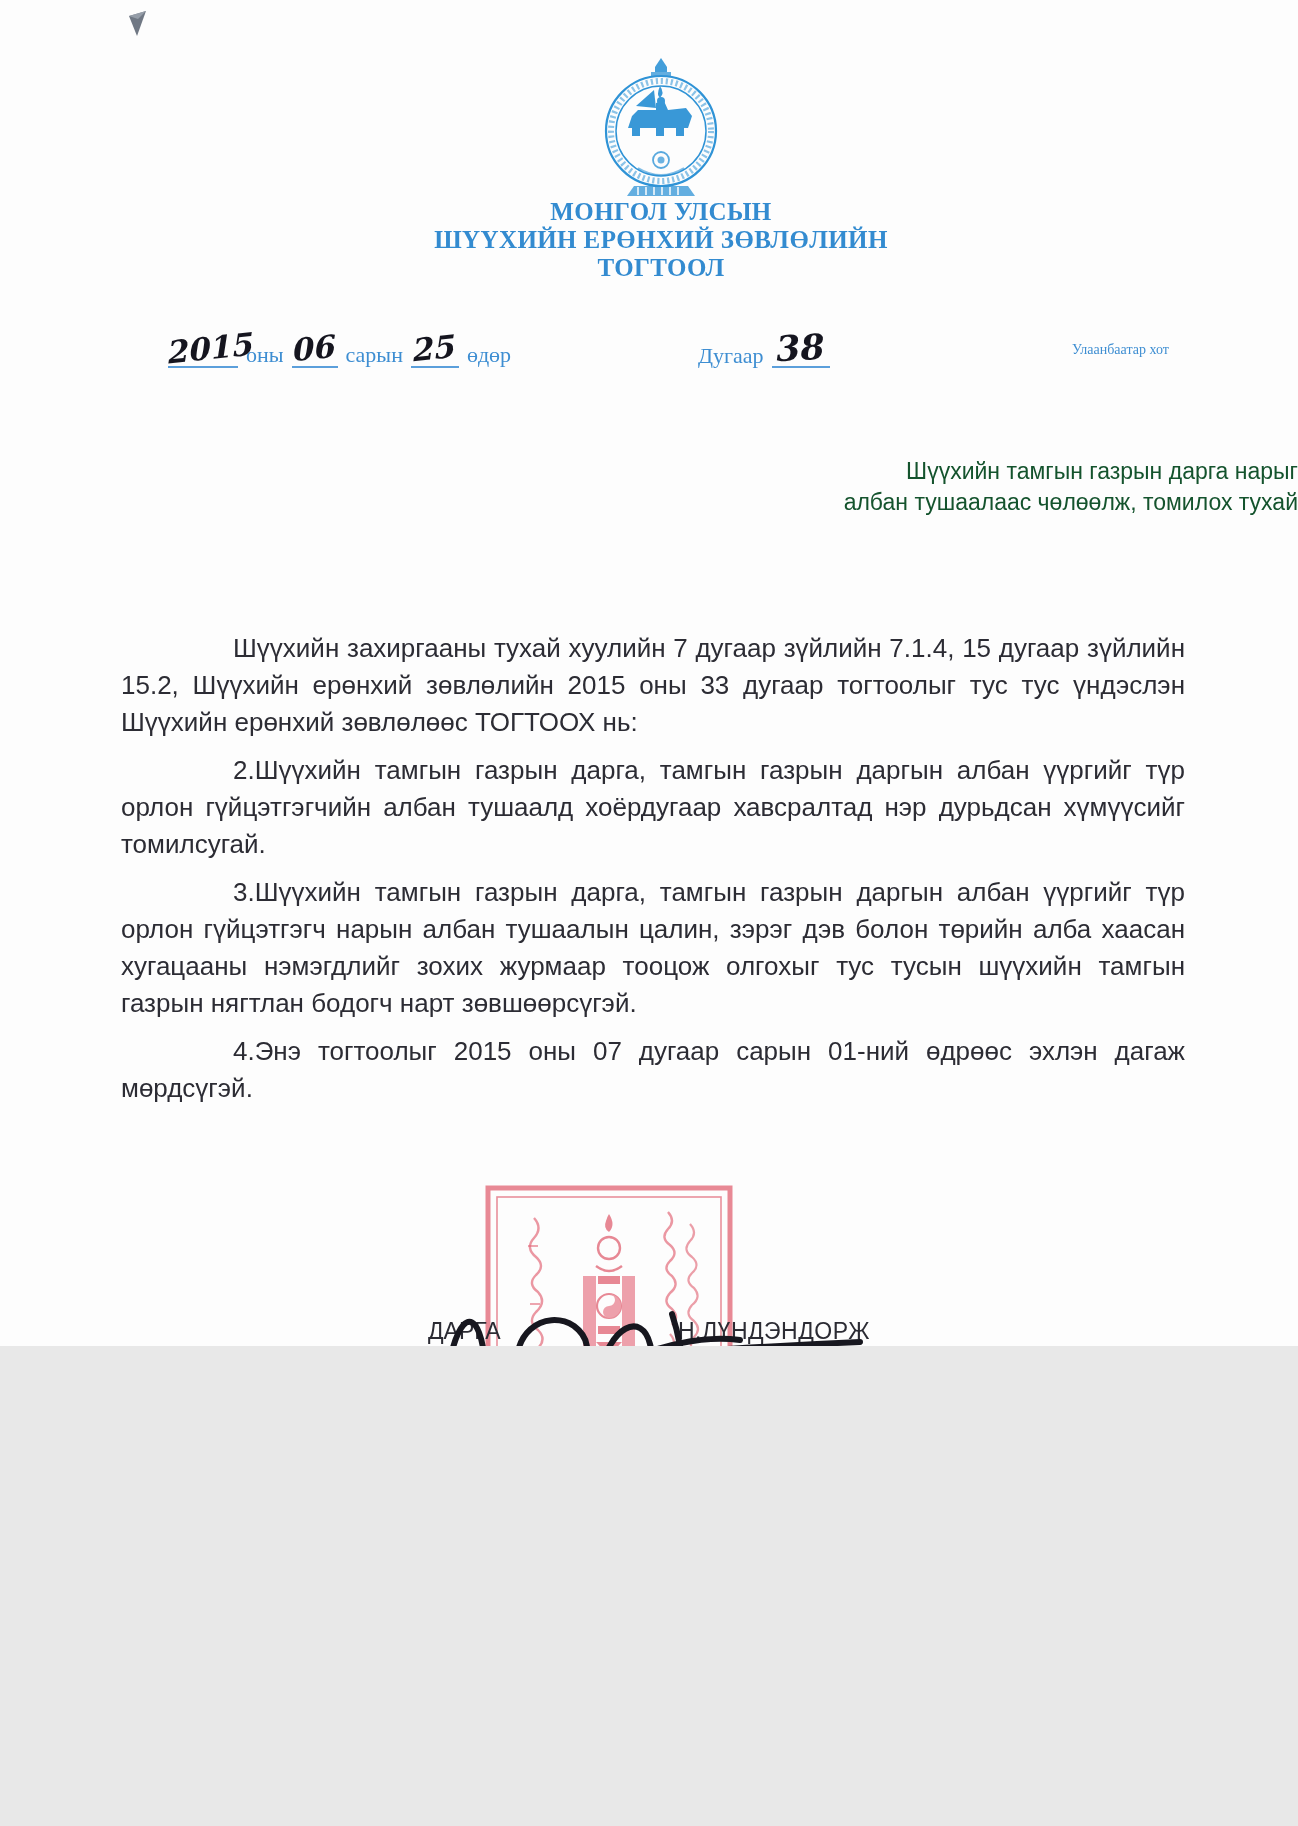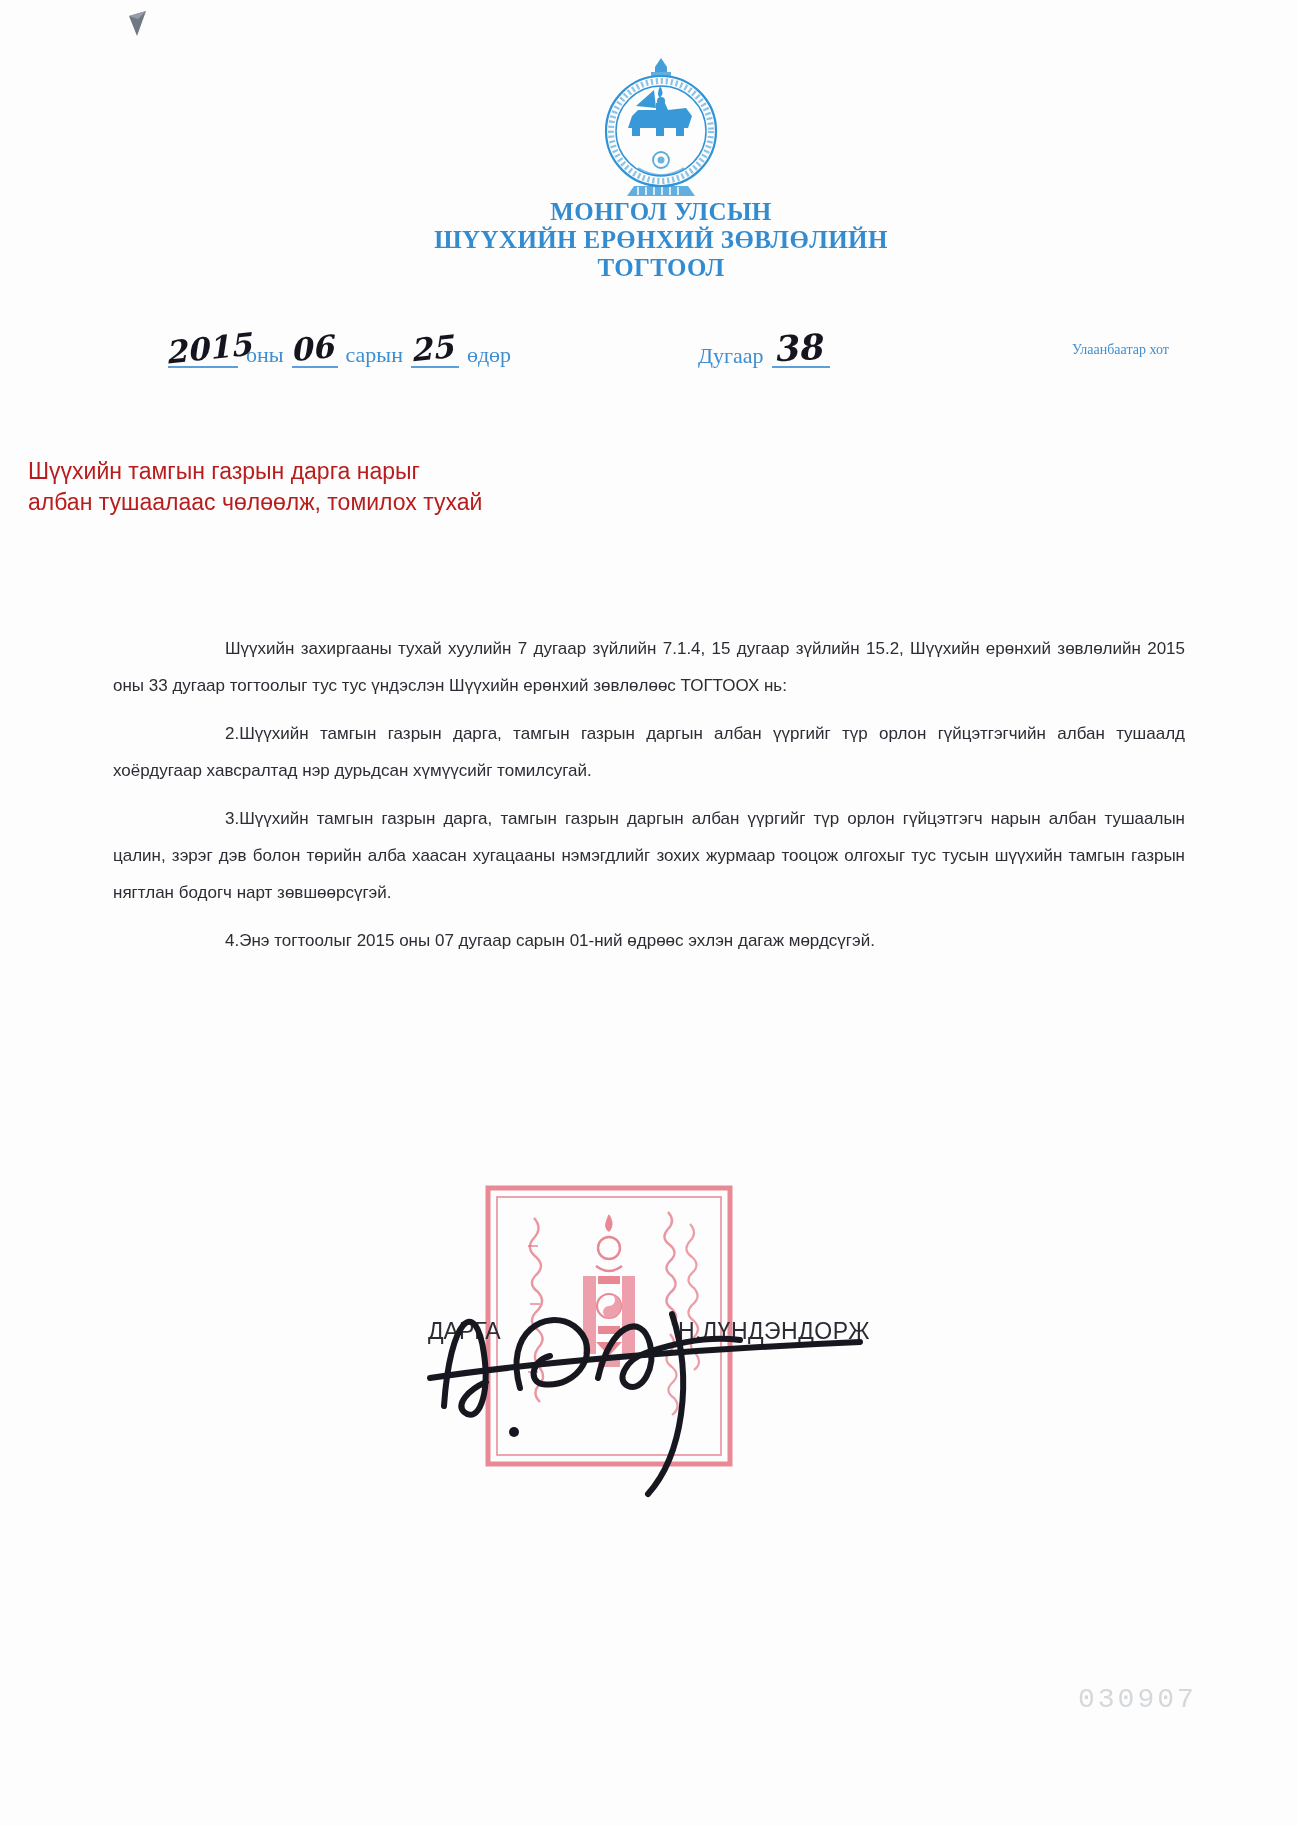--- a/index.html
+++ b/index.html
@@ -1,17 +1,17 @@
 <!DOCTYPE html>
 <html><head>
 <meta charset="utf-8">
 <style>
   html,body { margin:0; padding:0; background:#e8e8e8; }
   .page {
-    position:relative; width:1298px; height:1826px; margin:0 auto;
+    position:relative; width:1298px; height:1346px; margin:0 auto;
     background:#fdfdfd; overflow:hidden;
     font-family:"Liberation Sans","DejaVu Sans",sans-serif; color:#2b2b33;
   }
 
   
   .corner-mark { position:absolute; left:124px; top:6px; }
 
   
   .emblem { position:absolute; left:598px; top:56px; width:126px; height:142px; }
 
@@ -39,29 +39,29 @@
   .dl-label { padding:0 8px; }
   .hand {
     display:inline-block; position:relative; top:-3px;
     font-family:"DejaVu Serif",serif; font-style:italic; font-weight:bold;
     font-size:31px; color:#15151f; transform:rotate(-6deg) skewX(-4deg);
   }
   .hand-num { font-size:35px; transform:rotate(-3deg); }
 
   
   .doc-title {
-    position:absolute; top:456px; left:0; right:0; text-align:left;
-    font-size:23px; line-height:31px; color:#b91c1c;margin-left:28px;
+    position:absolute; top:456px; left:0; right:0; text-align:right;
+    font-size:23px; line-height:31px; color:#14532d;
   }
 
   
   .body-block { position:absolute; top:630px; left:113px; width:1072px; }
   .body-block p {
-    margin:0 0 11px 0; text-align:justify; text-indent:112px;
-    font-size:17px; line-height:37px; color:#2c2c34;
+    margin:0 0 11px 8px; text-align:justify; text-indent:112px;
+    font-size:26px; line-height:37px; color:#2c2c34;
   }
 
   
   .stamp { position:absolute; left:484px; top:1184px; width:250px; height:284px; }
 
   
   .sig-scrawl { position:absolute; left:420px; top:1256px; width:460px; height:256px; }
   .sig-role { position:absolute; left:428px; top:1318px; font-size:23px; color:#2b2b33; }
   .sig-name { position:absolute; left:678px; top:1318px; font-size:23px; letter-spacing:.5px; color:#2b2b33; }
 

